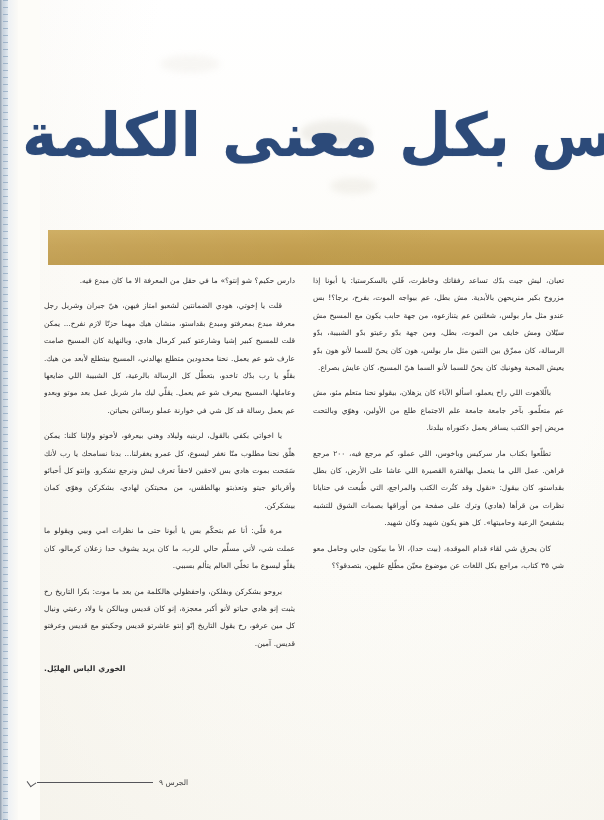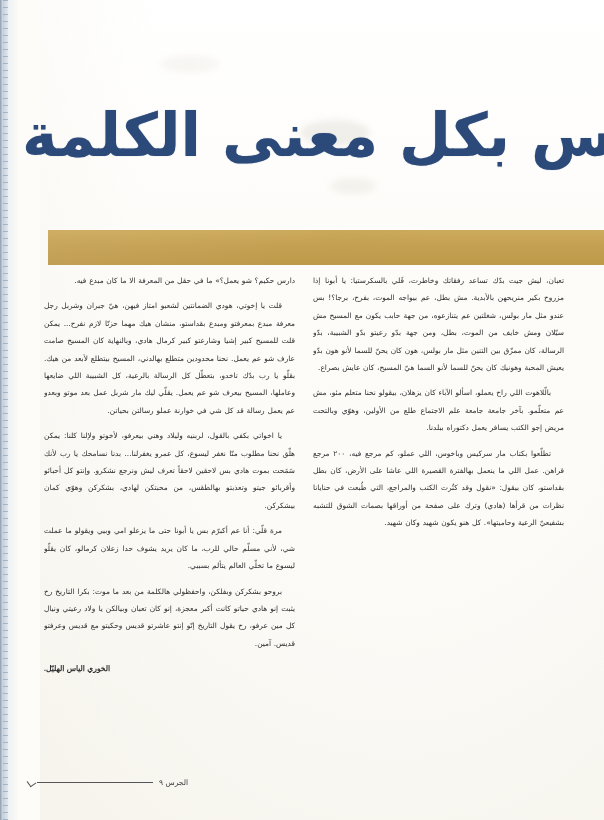--- a/index.html
+++ b/index.html
@@ -124,21 +124,20 @@
     word-spacing: 0.4px;
   }
   .col p.no-indent { text-indent: 0; }
   .col p.sig-left {
     text-indent: 0;
     font-weight: 700;
     font-size: 7.6px;
     margin-top: 6px;
     text-align: left;
     direction: rtl;
-    font-family: Liberation Serif, serif;
   }
 
   
   .footer {
     position: absolute;
     left: 28px;
     bottom: 30px;
     width: 220px;
     height: 16px;
     display: flex;
@@ -189,28 +188,29 @@
   </div>
 
   <div class="gold-banner"></div>
 
   <div class="columns">
 
     <div class="col">
       <p class="no-indent">تعبان، ليش جيت بدّك تساعد رفقاتك وخاطرت، قَلي بالسكرستيا: يا أبونا إذا مزروح بكير منريحهن بالأبدية. مش بطل، عم بيواجه الموت، بفرح، برجا؟! بس عندو مثل مار بولس، شغلتين عم يتنازعوه، من جهة حابب يكون مع المسيح مش سيّلان ومش خايف من الموت، بطل، ومن جهة بدّو رعيتو بدّو الشبيبة، بدّو الرسالة، كان ممزّق بين التنين مثل مار بولس، هون كان يحنّ للسما لأنو هون بدّو يعيش المحبة وهونيك كان يحنّ للسما لأنو السما هيّ المسيح، كان عايش بصراع.</p>
       <p>بالّلاهوت اللي راح يعملو، اسألو الآباء كان يزهلان، بيقولو نحنا متعلم مئو، مش عم متعلّمو. بآخر جامعة جامعة علم الاجتماع طلع من الأولين، وهوّي وبالتحت مريض إجو الكتب يسافر يعمل دكتوراه ببلدنا.</p>
       <p>تطلّعوا بكتاب مار سركيس وباخوس، اللي عملو، كم مرجع فيه، ٢٠٠ مرجع قراهن. عمل اللي ما ينعمل بهالفترة القصيرة اللي عاشا على الأرض، كان بطل بقداستو، كان بيقول: «نقول وقد كثُرت الكتب والمراجع، التي طُبعت في حنايانا نظرات من قرأها (هادي) وترك على صفحة من أوراقها بصمات الشوق للتشبه بشفيعيّ الرعية وحاميتها». كل هنو يكون شهيد وكان شهيد.</p>
+      <p>كان يحرق شي لقاء قدام الموقدة، (بيت حدا)، الأ ما بيكون جايي وحامل معو شي ٣٥ كتاب، مراجع بكل اللغات عن موضوع معيّن مطّلع عليهن، بتصدقو؟؟</p>
     </div>
 
     <div class="col">
-      <p class="no-indent">دارس حكيم؟ شو يعمل؟» ما في حقل من المعرفة الا ما كان مبدع فيه.</p>
+      <p class="no-indent">دارس حكيم؟ شو إنتو؟» ما في حقل من المعرفة الا ما كان مبدع فيه.</p>
       <p>قلت يا إخوتي، هودي الضمانتين لشعبو امتاز فيهن، هيّ جبران وشربل رجل معرفة مبدع بمعرفتو ومبدع بقداستو، منشان هيك مهما حزنّا لازم نفرح... يمكن قلت للمسيح كبير إشيا وشارعتو كبير كرمال هادي، وبالنهاية كان المسيح صامت عارف شو عم يعمل. نحنا محدودين متطلع بهالدني، المسيح بيتطلع لأبعد من هيك. بقلّو يا رب بدّك تاخدو، بتعطّل كل الرسالة بالرعية، كل الشبيبة اللي ضايعها وعاملها، المسيح بيعرف شو عم يعمل. يقلّي ليك مار شربل عمل بعد موتو وبعدو عم يعمل رسالة قد كل شي في خوارنة عملو رسالتن بحياتن.</p>
       <p>يا اخواتي بكفي بالقول، لربنيه وليلاد وهني بيعرفو، لأخوتو ولإلنا كلنا: يمكن هلّق نحنا مطلوب منّا نغفر ليسوع، كل عمرو يغفرلنا... بدنا نسامحك يا رب لأنك سَمَحت بموت هادي بس لاحقين لاحقاً تعرف ليش ونرجع نشكرو. وإنتو كل أحبائو وأقربائو جيتو وتعذبتو بهالطقس، من محبتكن لهادي، بشكركن وهوّي كمان بيشكركن.</p>
-      <p>مرة قلّي: أنا عم أكبرّم بس يا أبونا حتى ما يزعلو امي وبيي ويقولو ما عملت شي، لأني مسلّم حالي للرب، ما كان يريد يشوف حدا زعلان كرمالو، كان يقلّو ليسوع ما تخلّي العالم يتألم بسببي.</p>
-      <p>بروحو بشكركن وبفلكن، واحفظولي هالكلمة من بعد ما موت: بكرا التاريخ رح يثبت إنو هادي حياتو كانت أكبر معجزة، إنو كان تعبان وبيالكن يا ولاد رعيتي ونيال كل مين عرفو، رح يقول التاريخ إنّو إنتو عاشرتو قديس وحكيتو مع قديس وعرفتو قديس. آمين.</p>
+      <p>مرة قلّي: أنا عم بتحكّم بس يا أبونا حتى ما نظرات امي وبيي ويقولو ما عملت شي، لأني مسلّم حالي للرب، ما كان يريد يشوف حدا زعلان كرمالو، كان يقلّو ليسوع ما تخلّي العالم يتألم بسببي.</p>
+      <p>بروحو بشكركن وبفلكن، واحفظولي هالكلمة من بعد ما موت: بكرا التاريخ رح يثبت إنو هادي حياتو لأنو أكبر معجزة، إنو كان قديس وبيالكن يا ولاد رعيتي ونيال كل مين عرفو، رح يقول التاريخ إنّو إنتو عاشرتو قديس وحكيتو مع قديس وعرفتو قديس. آمين.</p>
       <p class="sig-left">الخوري الياس الهليّل.</p>
     </div>
 
   </div>
 
   <div class="footer">
     <span class="footer-label">الجرس ٩</span>
     <span class="footer-rule"></span>
     <span class="footer-tick"></span>
   </div>

